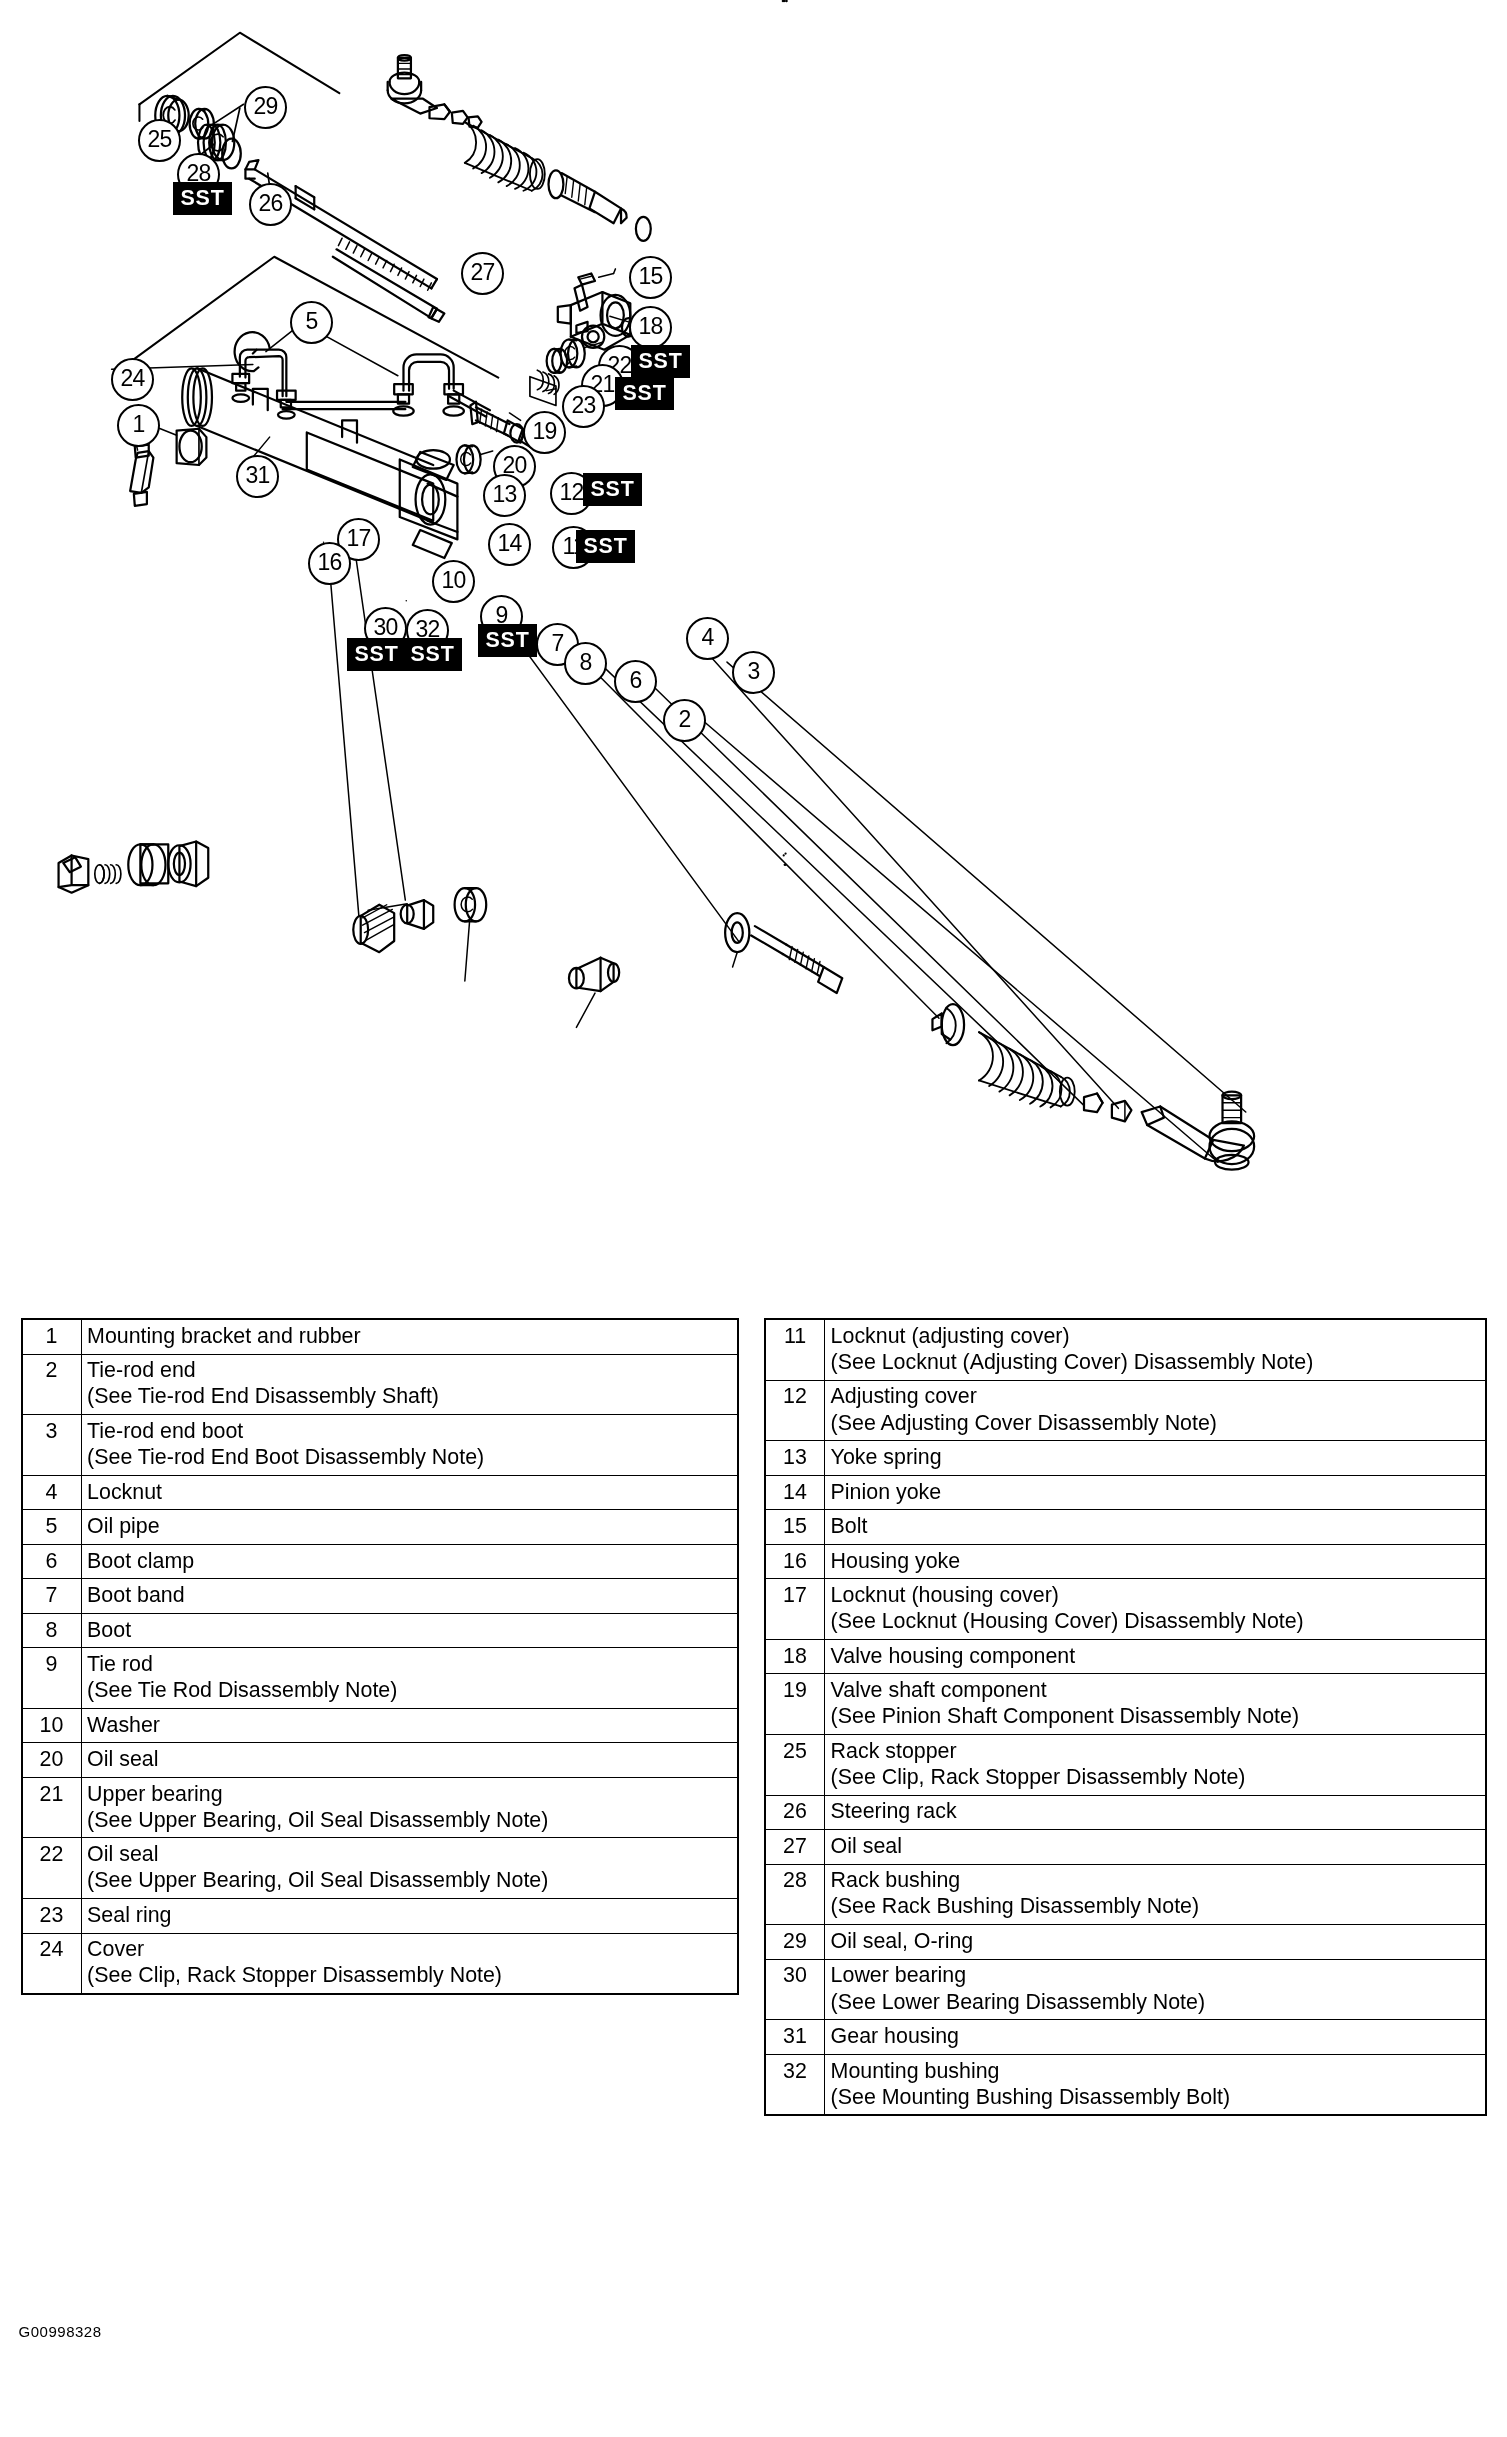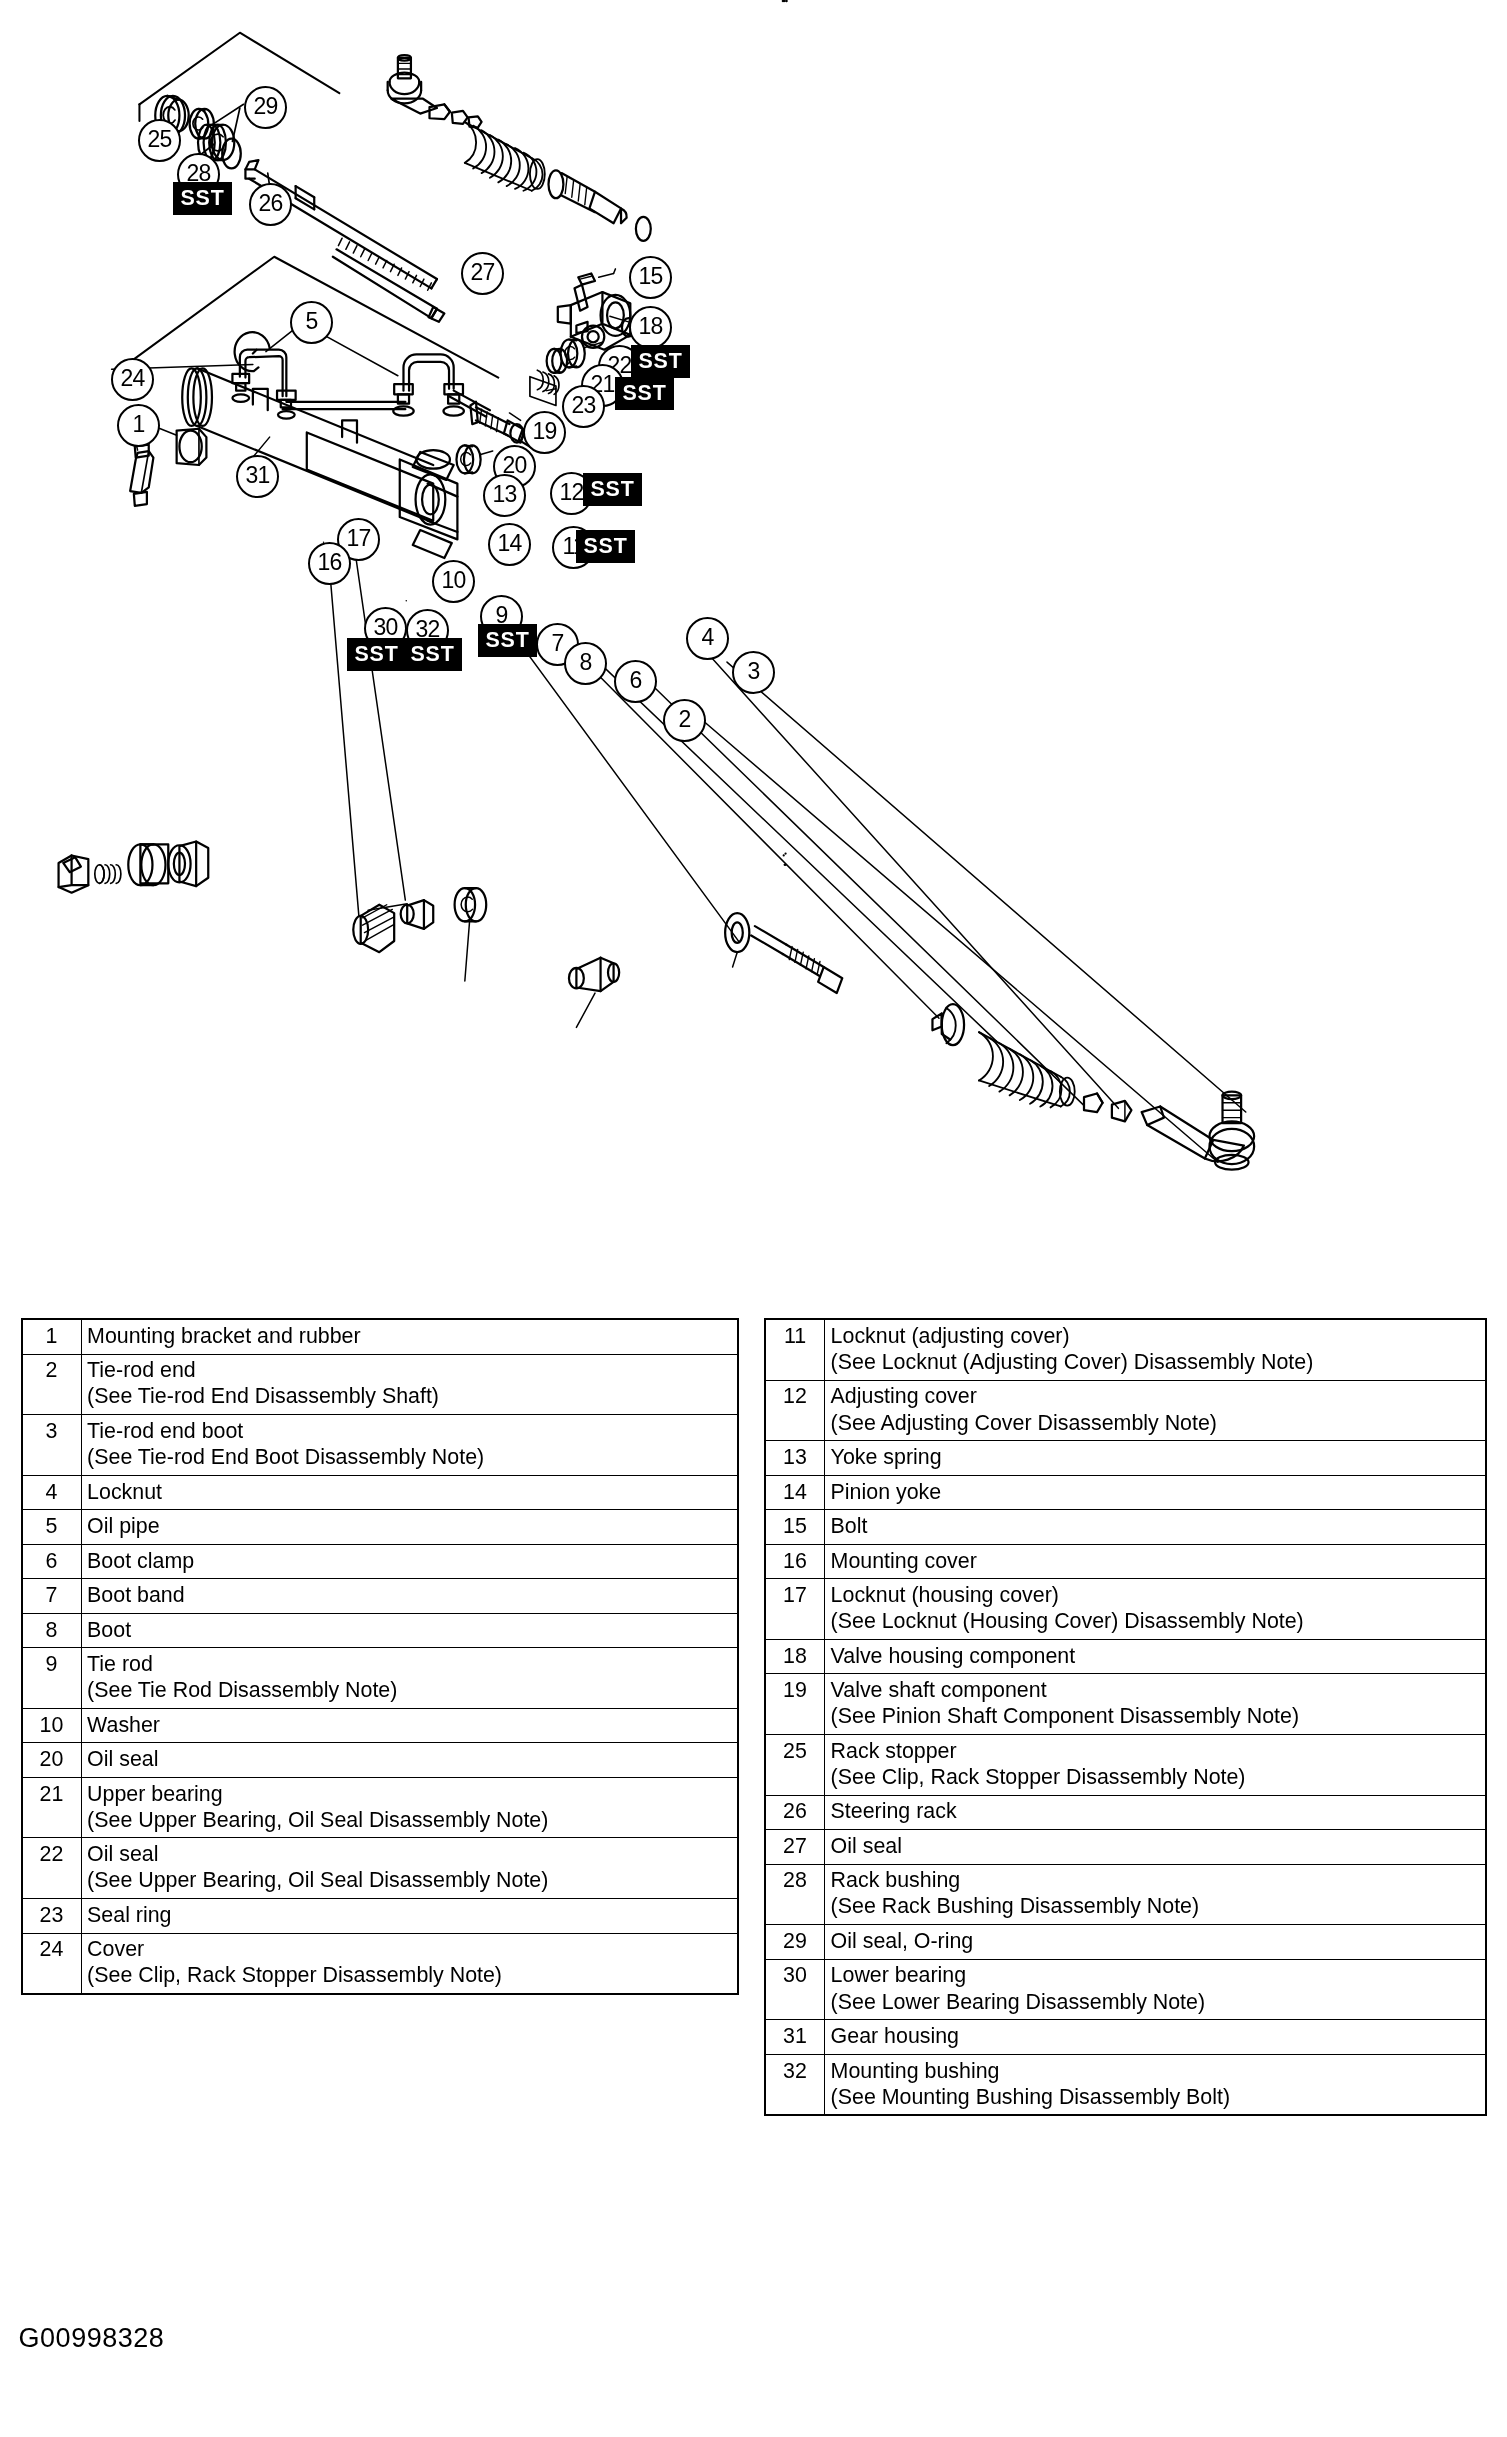--- a/index.html
+++ b/index.html
@@ -101,21 +101,21 @@
   }
   .desc .note {
     display: block;
   }
 
   
   #figure-id {
     position: absolute;
     left: 18.6px;
     top: 2323px;
-    font-size: 27px;
+    font-size: 15px;
     font-family: "Liberation Sans", sans-serif;
     letter-spacing: 0.5px;
   }
 </style>
 </head>
 <body>
 
 <div id="diagram-area">
 
   <svg id="diagram-svg" viewBox="0 0 1621 1370">
@@ -673,21 +673,21 @@
         <tr>
           <td class="num">14</td>
           <td class="desc"><span>Pinion yoke</span></td>
         </tr>
         <tr>
           <td class="num">15</td>
           <td class="desc"><span>Bolt</span></td>
         </tr>
         <tr>
           <td class="num">16</td>
-          <td class="desc"><span>Mounting cover</span></td>
+          <td class="desc"><span>Housing yoke</span></td>
         </tr>
         <tr>
           <td class="num">17</td>
           <td class="desc"><span>Locknut (housing cover)</span><span class="note">(See Locknut (Housing Cover) Disassembly Note)</span></td>
         </tr>
         <tr>
           <td class="num">18</td>
           <td class="desc"><span>Valve housing component</span></td>
         </tr>
         <tr>

